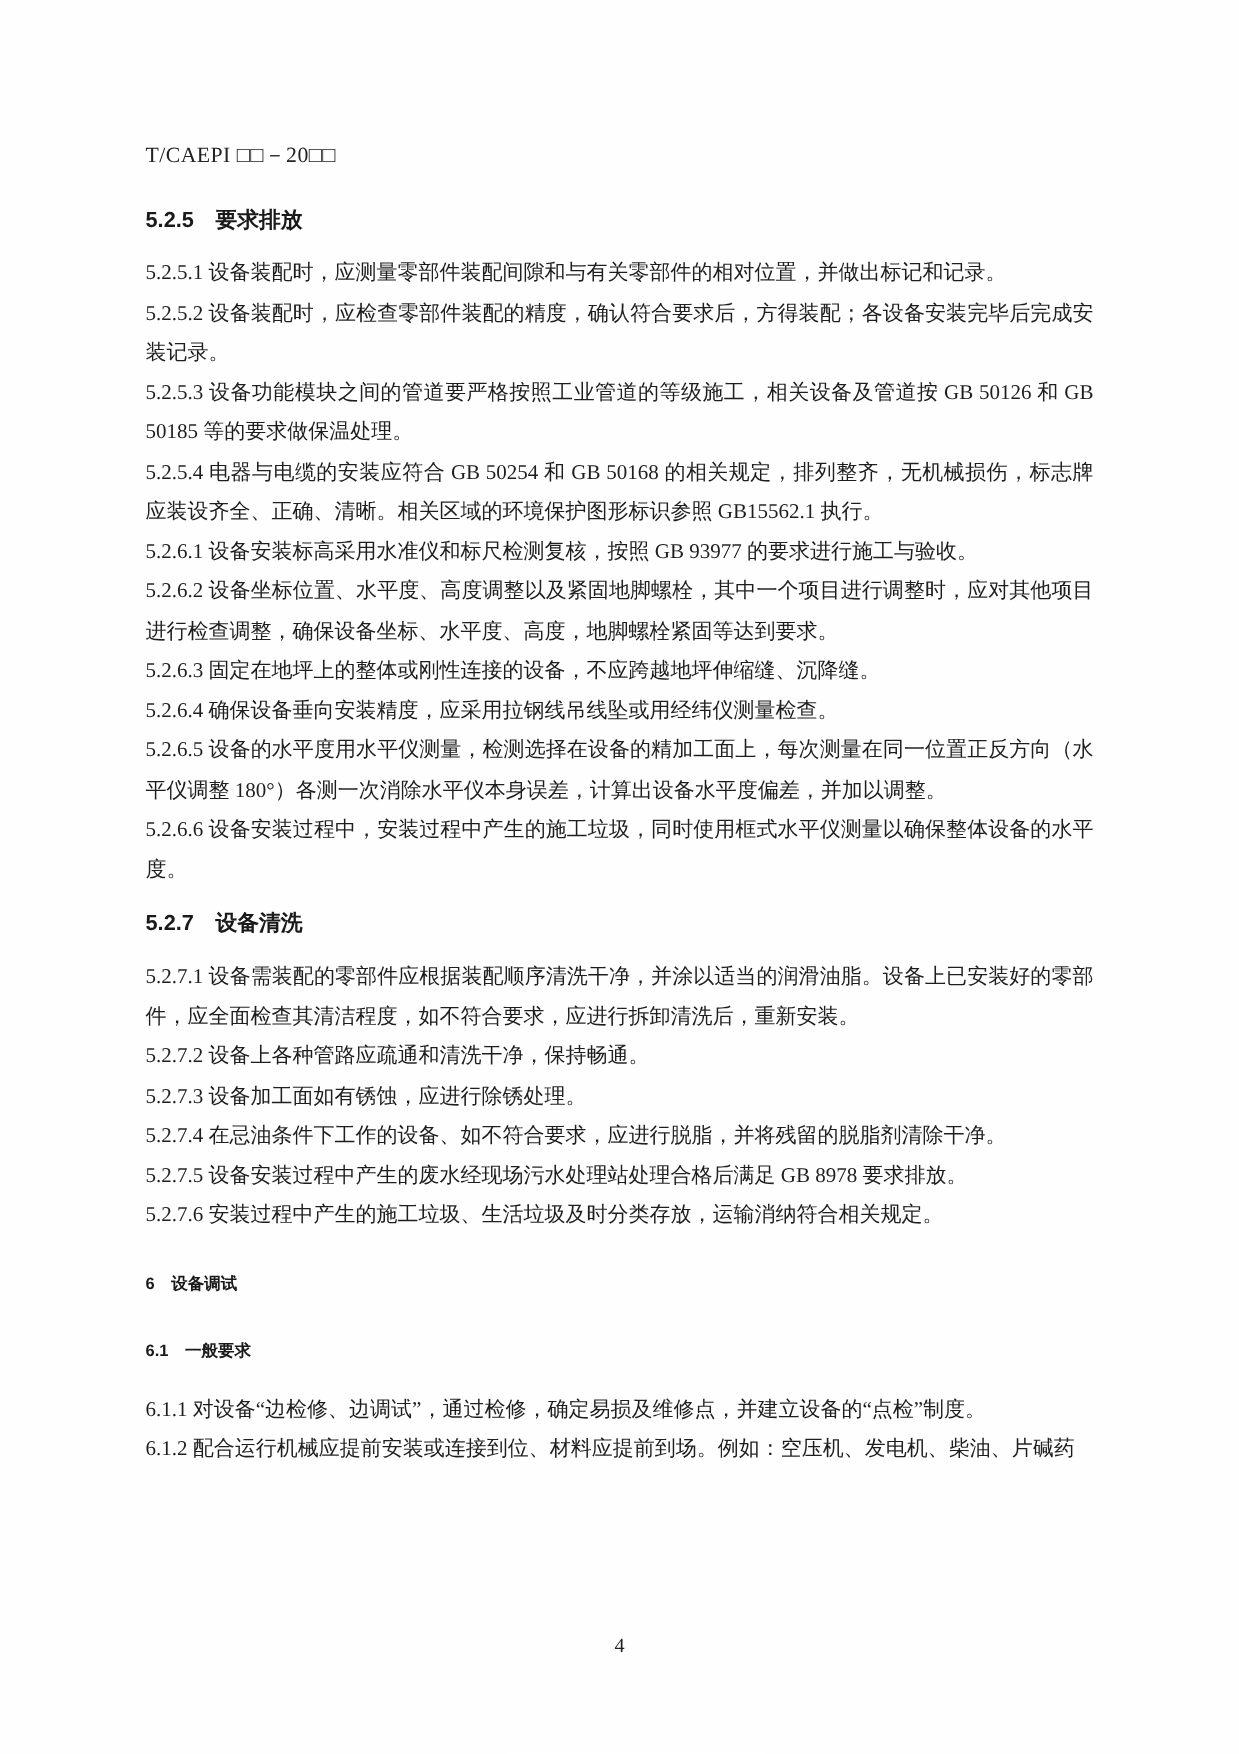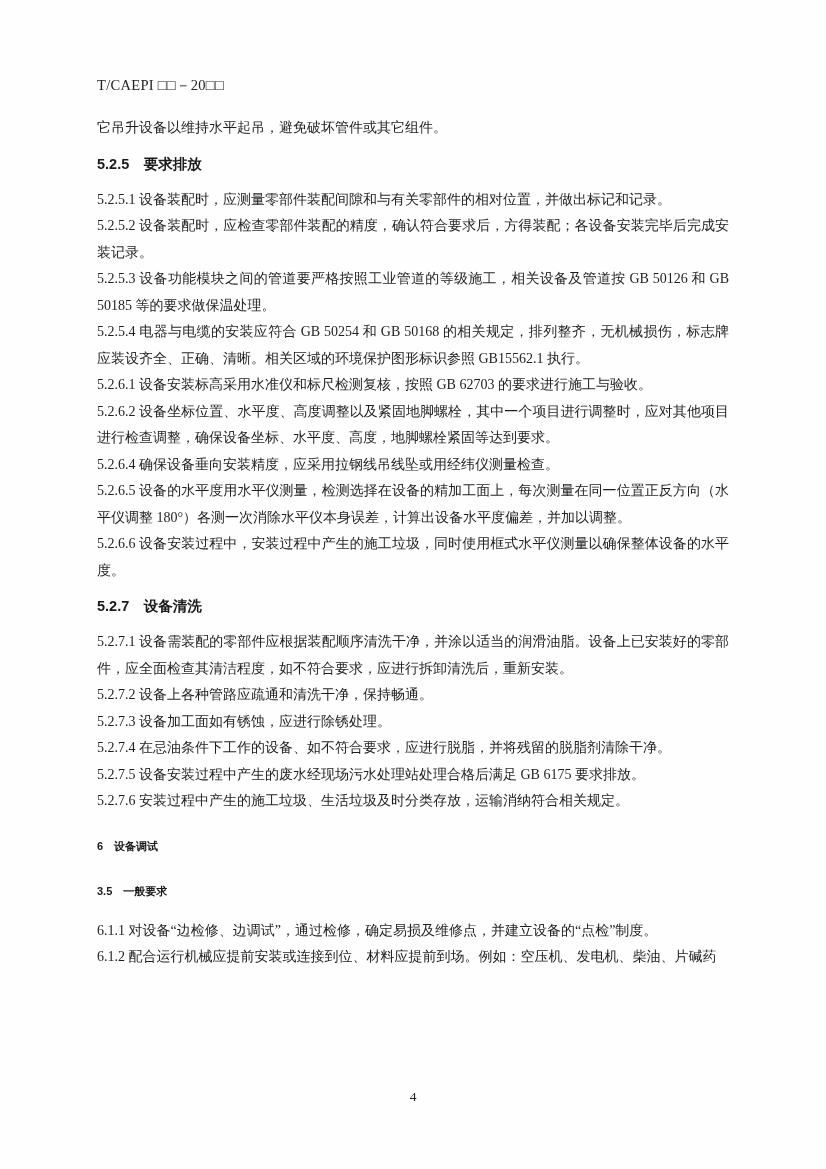--- a/index.html
+++ b/index.html
@@ -11,20 +11,21 @@
     position: relative;
     width: 826px;
     height: 1169px;
     background: #fefefe;
     overflow: hidden;
     font-family: "Liberation Serif", "DejaVu Serif", serif;
     color: #1e1e1e;
   }
   .page-inner {
     padding: 76px 66px 0 97px;
+    margin-top: 19px;
   }
   .doc-header {
     font-size: 14.5px;
     line-height: 18px;
     letter-spacing: 0.3px;
     margin-bottom: 21px;
     color: #222;
     white-space: pre-wrap;
   }
   .doc-content {
@@ -66,38 +67,38 @@
     color: #222;
   }
 </style>
 </head>
 <body>
 
 <div class="page">
   <div class="page-inner">
     <div class="doc-header">T/CAEPI □□－20□□</div>
     <div class="doc-content">
-        <div class="para">它吊升设备以维持水平起吊，避免破坏管件或其它组件。</div>
         <div class="heading-sub">5.2.5　要求排放</div>
         <div class="para">5.2.5.1 设备装配时，应测量零部件装配间隙和与有关零部件的相对位置，并做出标记和记录。</div>
         <div class="para">5.2.5.2 设备装配时，应检查零部件装配的精度，确认符合要求后，方得装配；各设备安装完毕后完成安装记录。</div>
         <div class="para">5.2.5.3 设备功能模块之间的管道要严格按照工业管道的等级施工，相关设备及管道按 GB 50126 和 GB 50185 等的要求做保温处理。</div>
         <div class="para">5.2.5.4 电器与电缆的安装应符合 GB 50254 和 GB 50168 的相关规定，排列整齐，无机械损伤，标志牌应装设齐全、正确、清晰。相关区域的环境保护图形标识参照 GB15562.1 执行。</div>
-        <div class="para">5.2.6.1 设备安装标高采用水准仪和标尺检测复核，按照 GB 62703 的要求进行施工与验收。</div>
+        <div class="para">5.2.6.1 设备安装标高采用水准仪和标尺检测复核，按照 GB 93977 的要求进行施工与验收。</div>
         <div class="para">5.2.6.2 设备坐标位置、水平度、高度调整以及紧固地脚螺栓，其中一个项目进行调整时，应对其他项目进行检查调整，确保设备坐标、水平度、高度，地脚螺栓紧固等达到要求。</div>
+        <div class="para">5.2.6.3 固定在地坪上的整体或刚性连接的设备，不应跨越地坪伸缩缝、沉降缝。</div>
         <div class="para">5.2.6.4 确保设备垂向安装精度，应采用拉钢线吊线坠或用经纬仪测量检查。</div>
         <div class="para">5.2.6.5 设备的水平度用水平仪测量，检测选择在设备的精加工面上，每次测量在同一位置正反方向（水平仪调整 180°）各测一次消除水平仪本身误差，计算出设备水平度偏差，并加以调整。</div>
         <div class="para">5.2.6.6 设备安装过程中，安装过程中产生的施工垃圾，同时使用框式水平仪测量以确保整体设备的水平度。</div>
         <div class="heading-sub">5.2.7　设备清洗</div>
         <div class="para">5.2.7.1 设备需装配的零部件应根据装配顺序清洗干净，并涂以适当的润滑油脂。设备上已安装好的零部件，应全面检查其清洁程度，如不符合要求，应进行拆卸清洗后，重新安装。</div>
         <div class="para">5.2.7.2 设备上各种管路应疏通和清洗干净，保持畅通。</div>
         <div class="para">5.2.7.3 设备加工面如有锈蚀，应进行除锈处理。</div>
         <div class="para">5.2.7.4 在忌油条件下工作的设备、如不符合要求，应进行脱脂，并将残留的脱脂剂清除干净。</div>
-        <div class="para">5.2.7.5 设备安装过程中产生的废水经现场污水处理站处理合格后满足 GB 6175 要求排放。</div>
+        <div class="para">5.2.7.5 设备安装过程中产生的废水经现场污水处理站处理合格后满足 GB 8978 要求排放。</div>
         <div class="para">5.2.7.6 安装过程中产生的施工垃圾、生活垃圾及时分类存放，运输消纳符合相关规定。</div>
         <div class="heading-major">6　设备调试</div>
-        <div class="heading-major">3.5　一般要求</div>
+        <div class="heading-major">6.1　一般要求</div>
         <div class="para">6.1.1 对设备“边检修、边调试”，通过检修，确定易损及维修点，并建立设备的“点检”制度。</div>
         <div class="para">6.1.2 配合运行机械应提前安装或连接到位、材料应提前到场。例如：空压机、发电机、柴油、片碱药</div>
       </div>
   </div>
   <div class="doc-footer">4</div>
 </div>
 
 </body></html>

